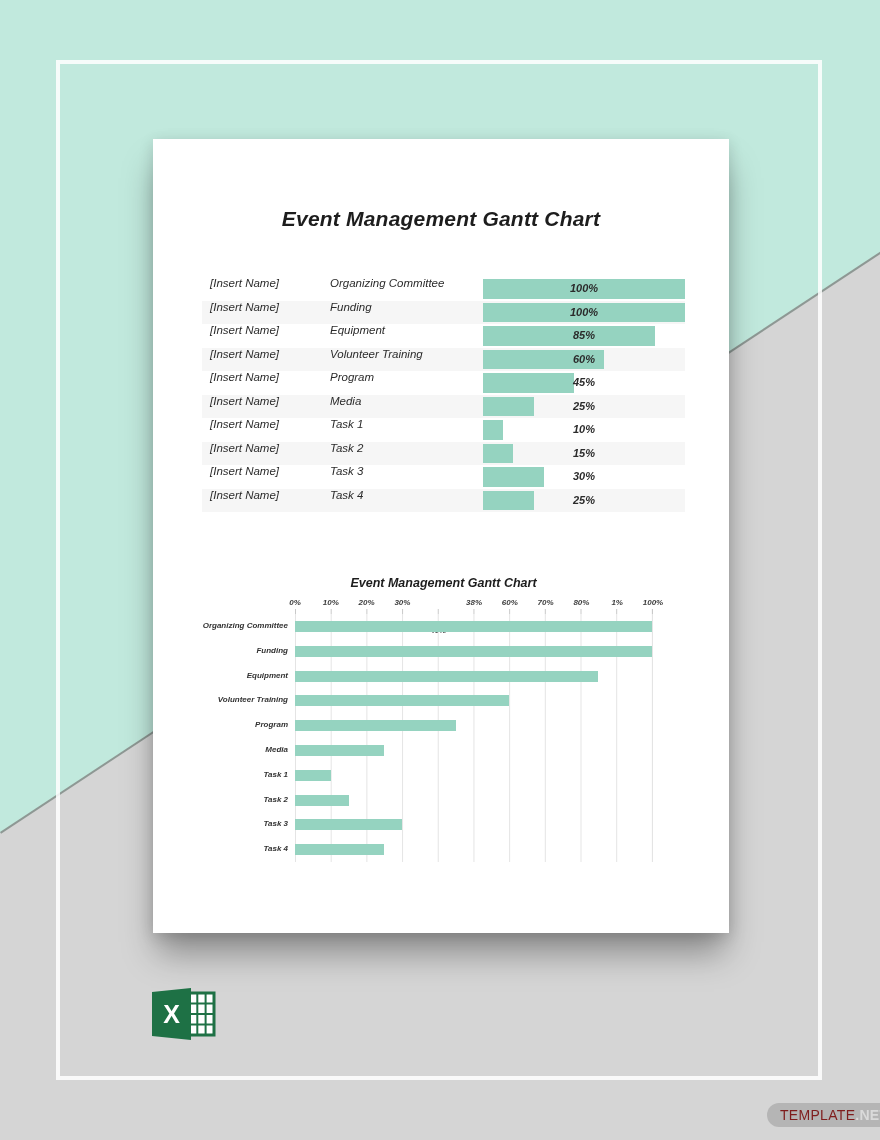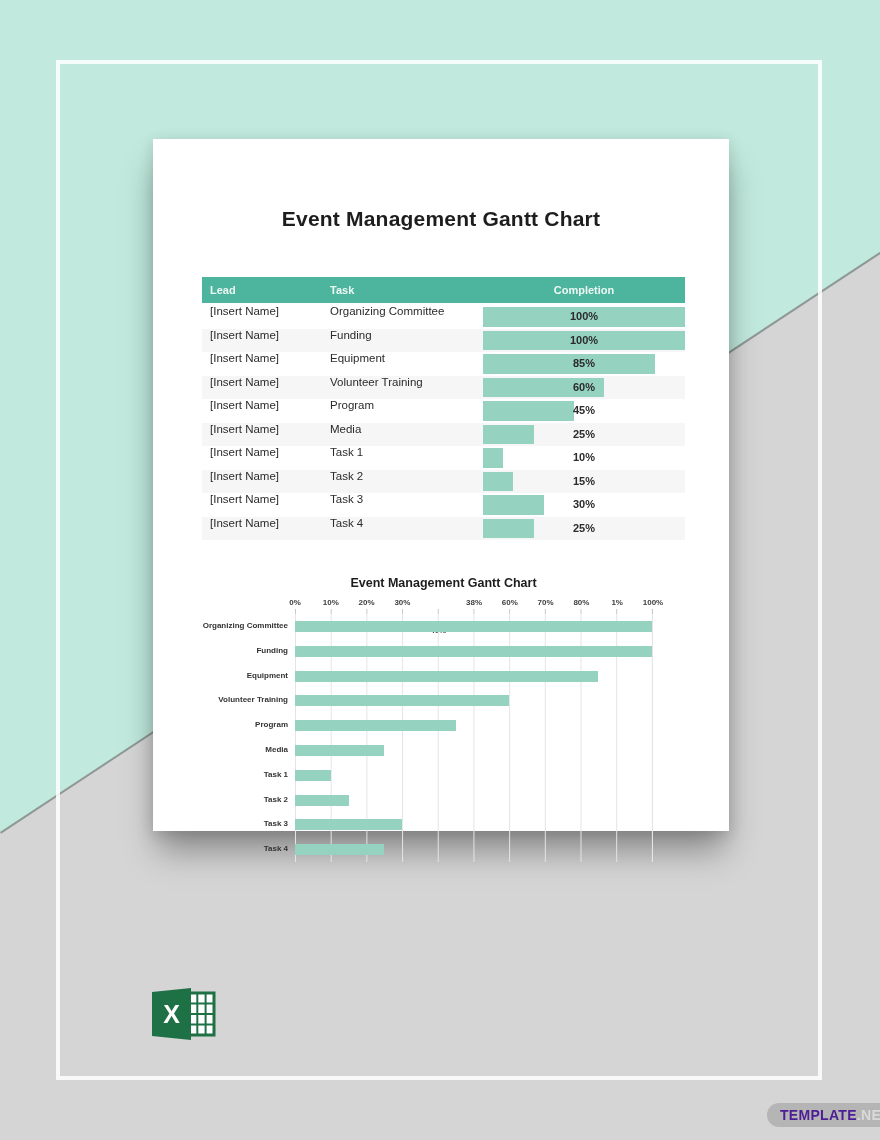--- a/index.html
+++ b/index.html
@@ -15,23 +15,24 @@
   }
   .diag-line{
     position:absolute;left:0;top:832px;width:1056px;height:2px;
     background:#8e9894;transform-origin:0 0;transform:rotate(-33.4deg);
   }
   .frame{
     position:absolute;left:56px;top:60px;width:758px;height:1012px;
     border:4px solid rgba(255,255,255,0.85);
   }
   .page{
-    position:absolute;left:153px;top:139px;width:576px;height:692px;
+    position:absolute;left:153px;top:139px;width:576px;height:794px;
     background:#ffffff;
     box-shadow:0 24px 32px -4px rgba(0,0,0,0.35),0 3px 14px rgba(0,0,0,0.14);
+    font-style:italic;
   }
   .doc-title{
     position:absolute;left:0;right:0;top:68px;text-align:center;
     font-size:21px;font-weight:bold;color:#1d1d1d;letter-spacing:0.2px;
   }
   
   .table{position:absolute;left:49px;top:138px;width:483px;}
   .t-head{display:flex;height:26px;background:#4db49d;align-items:center;
     color:#eef8f5;font-size:11px;font-weight:bold;margin-bottom:2px;}
   .t-lead{width:128px;padding-left:8px;box-sizing:border-box;}
@@ -60,39 +61,34 @@
   .c-bar{position:absolute;left:0;top:7px;height:11px;}
   .c-label{position:absolute;right:calc(100% + 7px);top:0;line-height:24.8px;
     font-size:8px;font-weight:bold;color:#333;white-space:nowrap;}
   
   .excel-icon{position:absolute;left:152px;top:988px;}
   .badge{
     position:absolute;left:767px;top:1103px;height:24px;padding:0 13px;
     background:#b5b5b5;border-radius:12px;display:flex;align-items:center;
     font-size:14px;letter-spacing:0.3px;
   }
-  .brand-bold{color:#4c1d95;font-weight:bold;}
+  .brand-bold{color:#7f1d1d;font-weight:normal;}
   .brand-tld{color:#dadada;font-weight:bold;}
 </style>
 </head>
 <body>
 
 <div class="bg-gray"></div>
 <div class="diag-line"></div>
 <div class="frame"></div>
 
 <div class="page">
   <div class="doc-title">Event Management Gantt Chart</div>
 
   <div class="table">
-    <div class="t-head">
-      <div class="t-lead">Lead</div>
-      <div class="t-task">Task</div>
-      <div class="t-comp">Completion</div>
-    </div>
     <div>
         <div class="t-row">
           <div class="t-lead">[Insert Name]</div>
           <div class="t-task">Organizing Committee</div>
           <div class="t-comp">
             <div class="t-bar" style="width: 100%; background: rgb(149, 211, 192);"></div>
             <span class="t-pct">100%</span>
           </div>
         </div>
         <div class="t-row">

